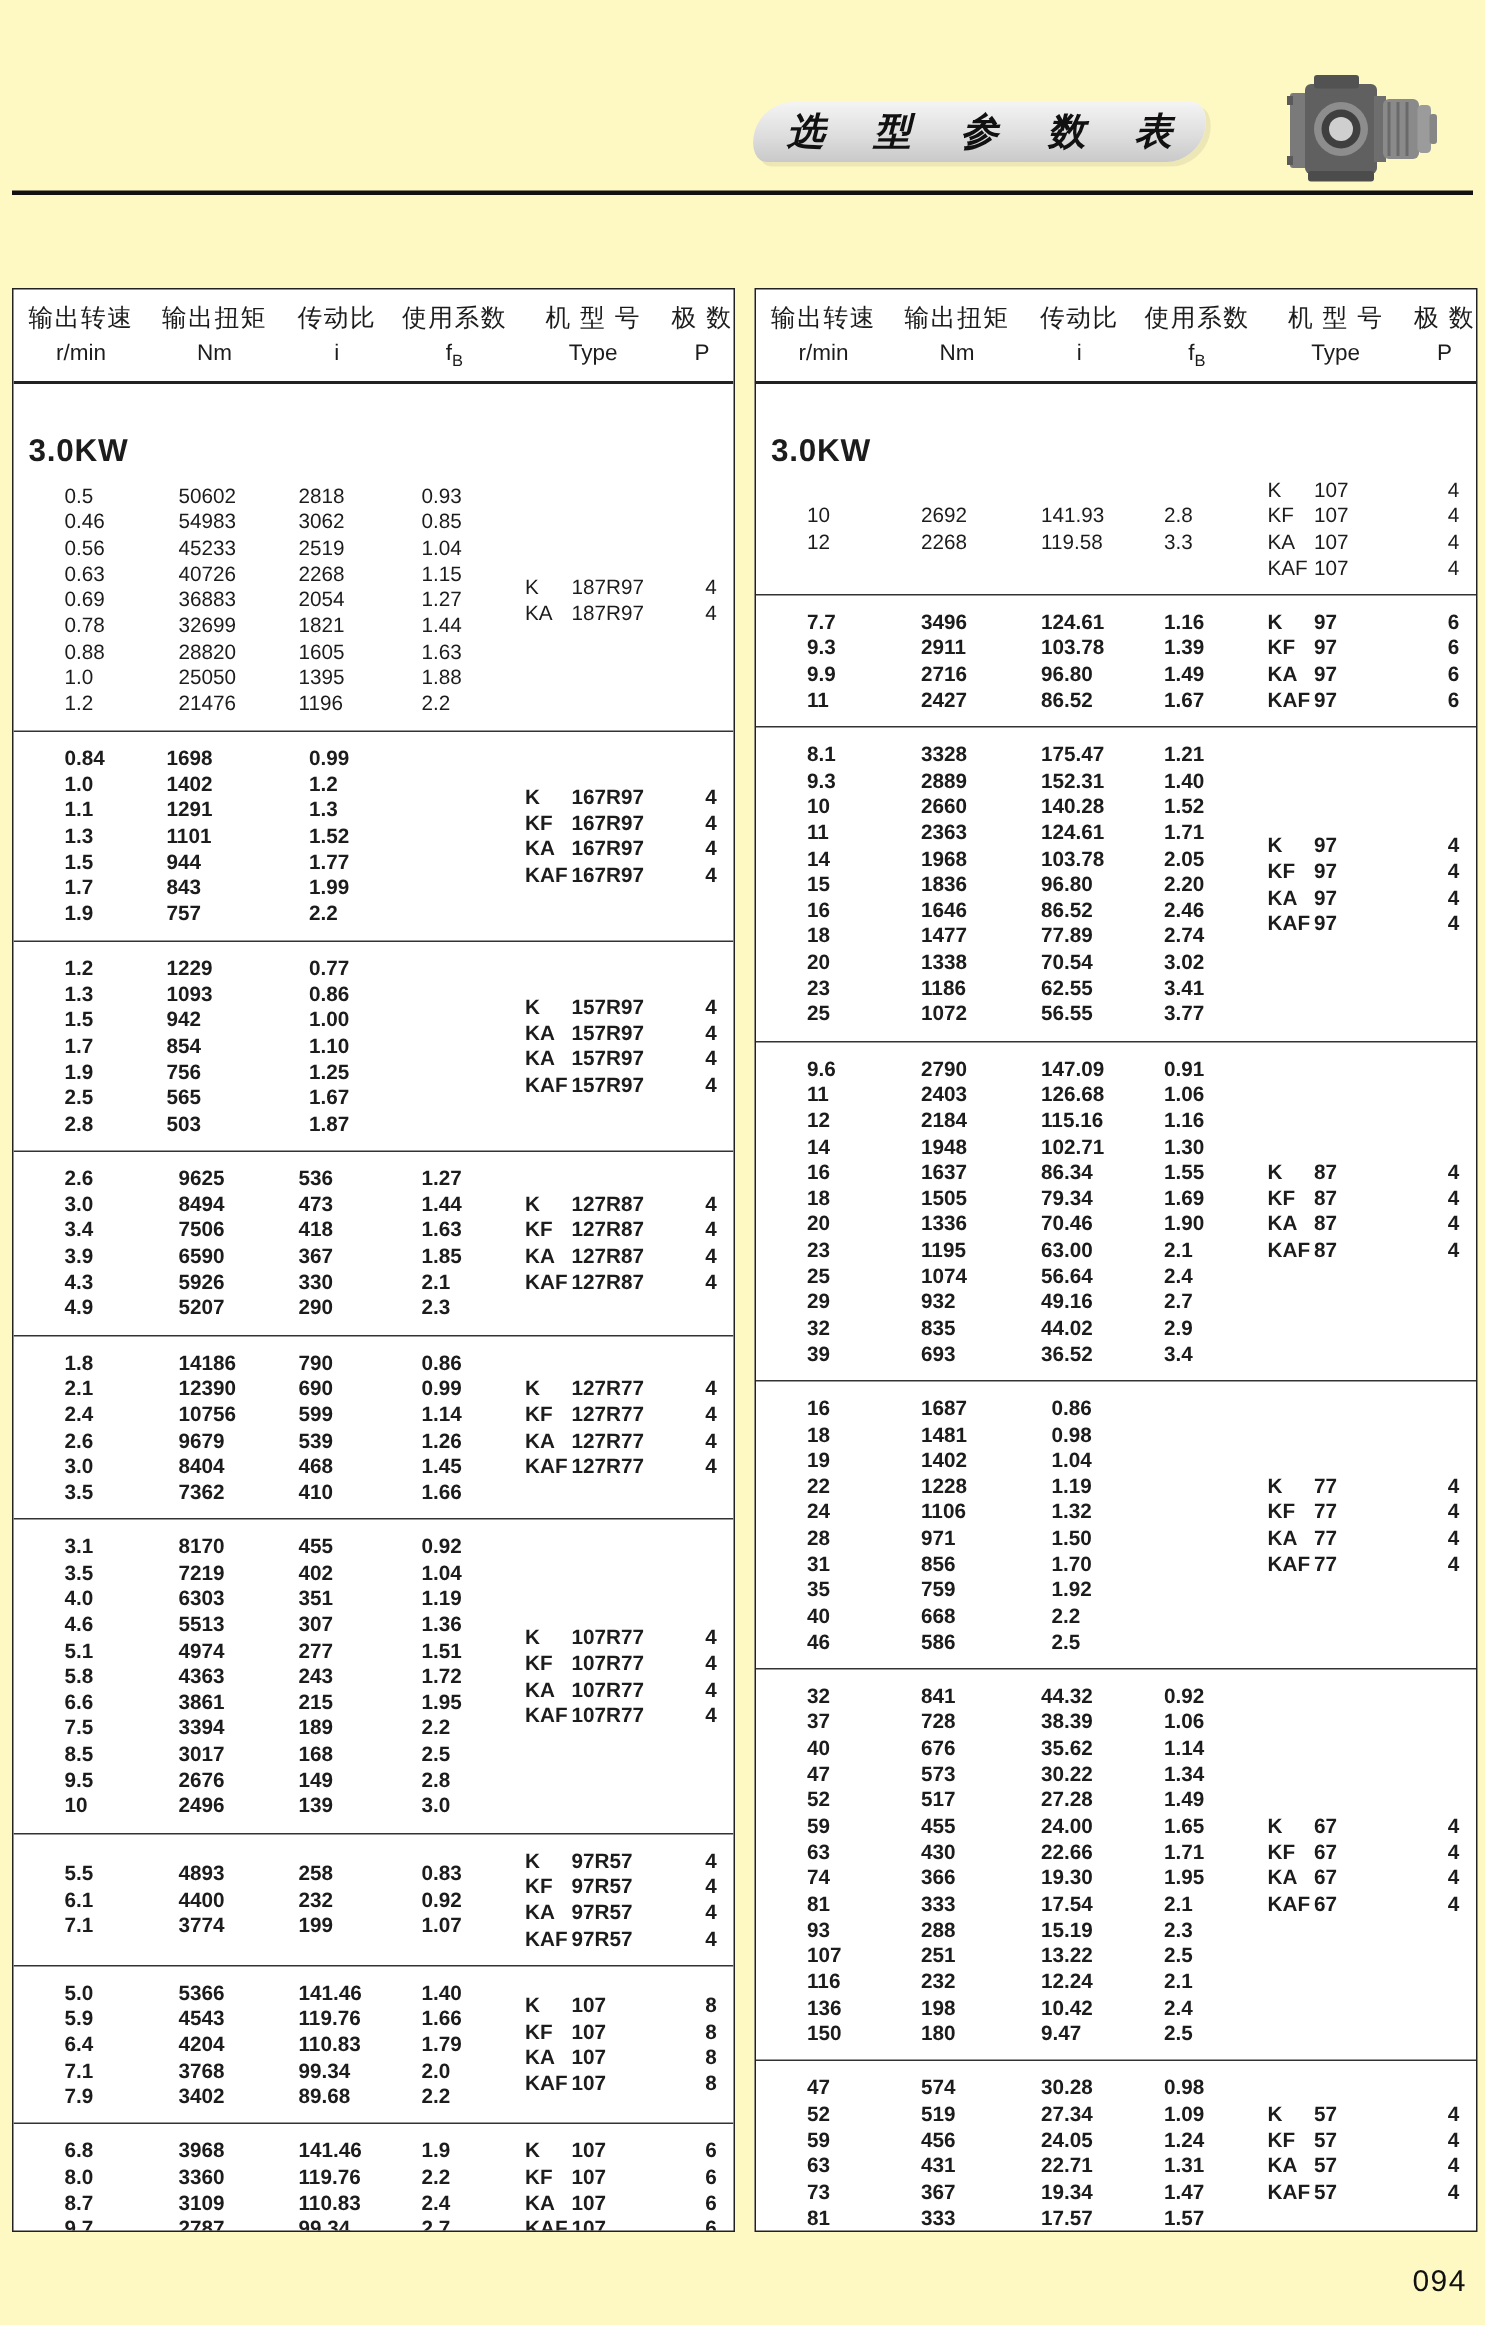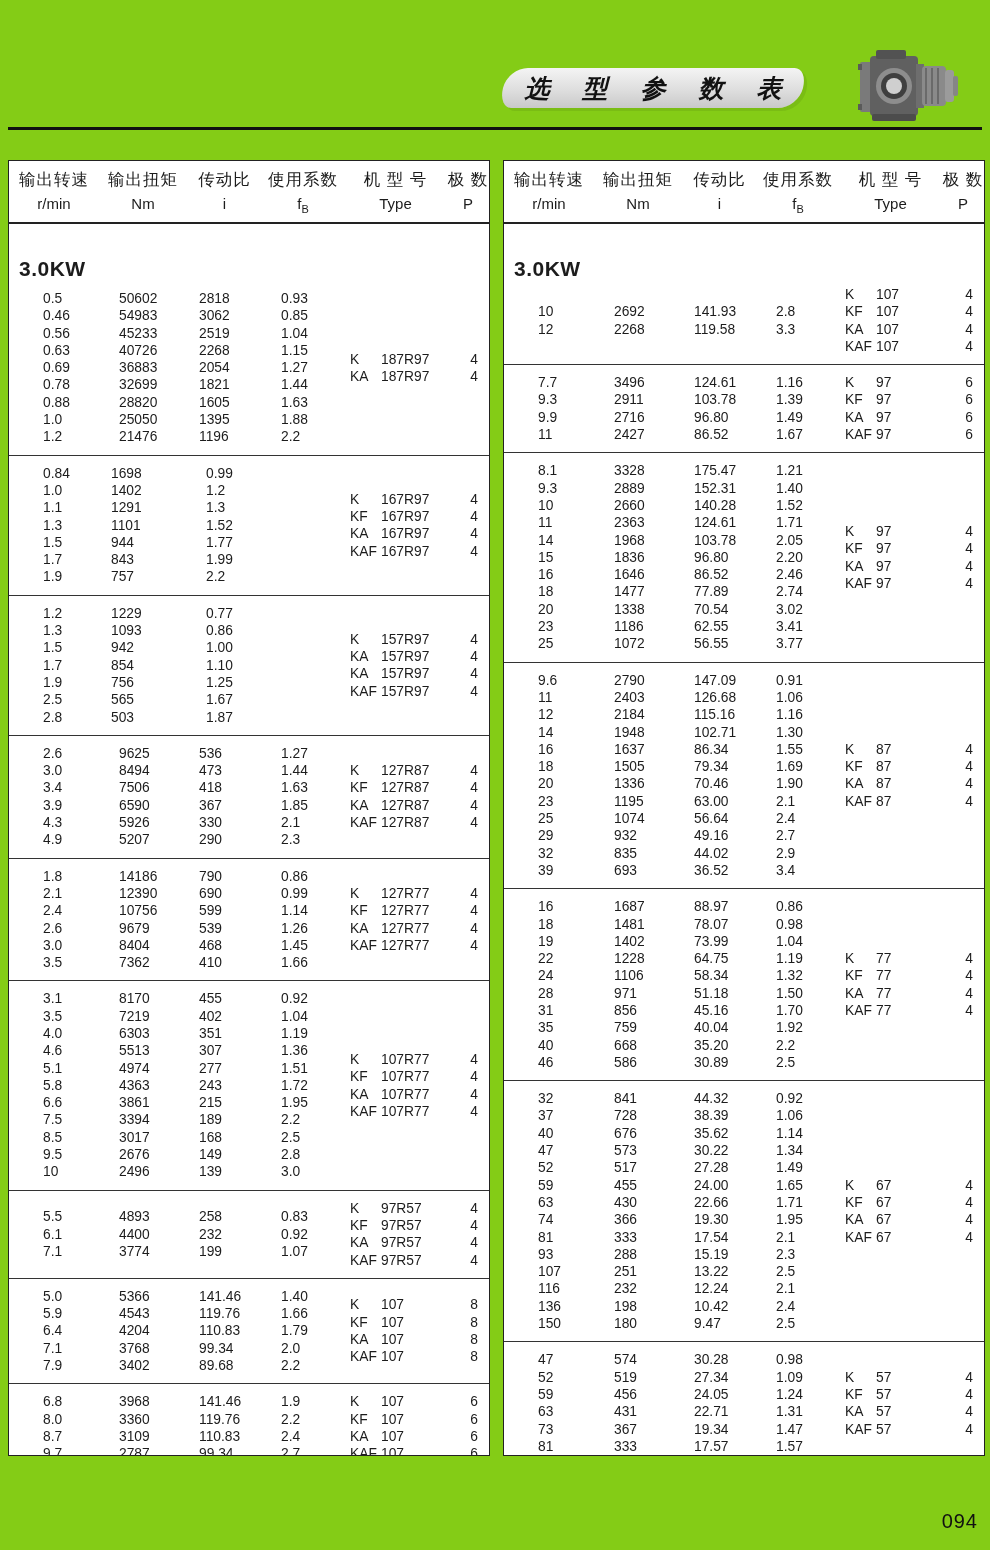--- a/index.html
+++ b/index.html
@@ -1,17 +1,17 @@
 <!DOCTYPE html>
 <html><head>
 <meta charset="utf-8">
 <style>
   html,body { margin:0; padding:0; background:#fff; }
   .page {
-    position:relative; width:990px; height:1550px; background:#84cc16;
+    position:relative; width:990px; height:1550px; background:#fef9c3;
     font-family:"Liberation Sans","DejaVu Sans",sans-serif; color:#1c1c1c;
     overflow:hidden;
   }
 
   
   .banner { position:absolute; left:503px; top:68px; width:300px; height:40px; }
   .banner-bg {
     position:absolute; inset:0;
     background:linear-gradient(180deg,#f4f4f4 0%,#dedede 55%,#c9c9c9 100%);
     border-radius:24px 16px 24px 16px / 60% 60% 60% 60%;
@@ -22,36 +22,36 @@
     position:relative; text-align:center; line-height:40px;
     font-style:italic; font-weight:bold; font-size:25px;
     letter-spacing:13px; padding-left:13px; color:#111; white-space:nowrap;
   }
 
   .motor { position:absolute; left:856px; top:48px; }
 
   .hrule { position:absolute; left:8px; right:8px; top:127px; border-top:3px solid #111; }
 
   
-  .tables { position:absolute; left:8px; top:160px; display:flex; gap:13px; }
+  .tables { position:absolute; left:8px; top:192px; display:flex; gap:13px; }
   .table {
     width:482px; height:1296px; border:1.5px solid #222;
     box-sizing:border-box; display:flex; flex-direction:column; overflow:hidden;
     background:#fff;
   }
   .cols { display:grid; grid-template-columns:90px 88px 75px 82px 103px 42px; }
   .thead { border-bottom:2px solid #222; padding:8px 0 7px; }
   .hc { text-align:center; }
   .cn { font-size:16.5px; letter-spacing:1px; white-space:nowrap; }
   .unit { font-size:15px; margin-top:4px; }
   sub { font-size:11px; }
 
   .section { font-size:21px; font-weight:bold; letter-spacing:0.5px; padding:10px 0 0 10px;margin-top:23px; }
   .group { padding:9px 0; }
-  .group.sep { border-top:1.5px solid #333; }
+  .group.sep { border-top:1.5px solid #333;font-weight:bold; }
   .group .section { padding:1px 0 5px 10px; }
   .gbody { display:flex; align-items:center; }
   .nums { display:grid; grid-template-columns:90px 88px 75px 82px; }
   .nv { line-height:17.3px; font-size:13.8px; white-space:nowrap; }
   .c1 .nv { padding-left:34px; }
   .c2 .nv { padding-left:20px; }
   .c3 .nv { padding-left:12px; }
   .c4 .nv { padding-left:19px; }
   .types { flex:1; display:flex; flex-direction:column; justify-content:center; }
   .trow { display:flex; line-height:17.3px; font-size:13.8px; }
@@ -908,32 +908,20 @@
                 <div class="nv">1481</div>
                 <div class="nv">1402</div>
                 <div class="nv">1228</div>
                 <div class="nv">1106</div>
                 <div class="nv">971</div>
                 <div class="nv">856</div>
                 <div class="nv">759</div>
                 <div class="nv">668</div>
                 <div class="nv">586</div>
               </div>
-              <div class="ncol c3">
-                <div class="nv">88.97</div>
-                <div class="nv">78.07</div>
-                <div class="nv">73.99</div>
-                <div class="nv">64.75</div>
-                <div class="nv">58.34</div>
-                <div class="nv">51.18</div>
-                <div class="nv">45.16</div>
-                <div class="nv">40.04</div>
-                <div class="nv">35.20</div>
-                <div class="nv">30.89</div>
-              </div>
               <div class="ncol c4">
                 <div class="nv">0.86</div>
                 <div class="nv">0.98</div>
                 <div class="nv">1.04</div>
                 <div class="nv">1.19</div>
                 <div class="nv">1.32</div>
                 <div class="nv">1.50</div>
                 <div class="nv">1.70</div>
                 <div class="nv">1.92</div>
                 <div class="nv">2.2</div>

